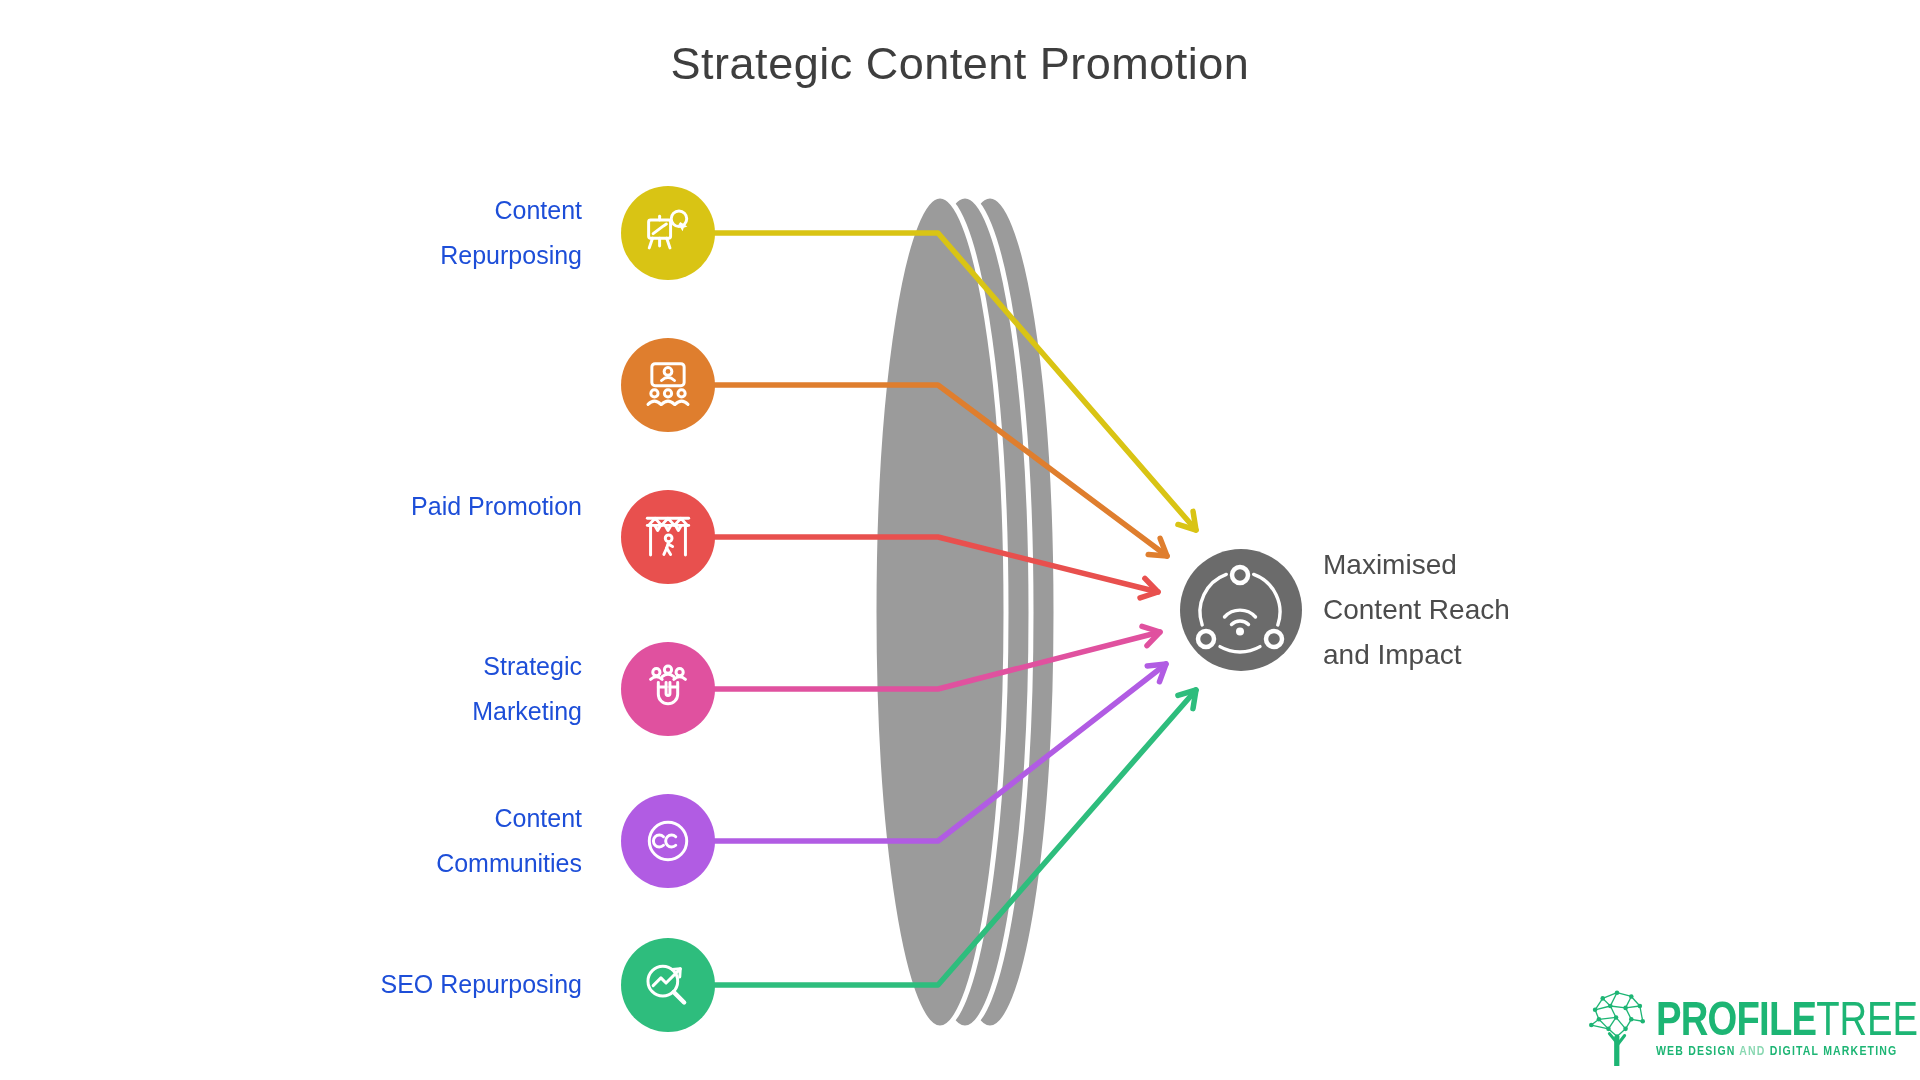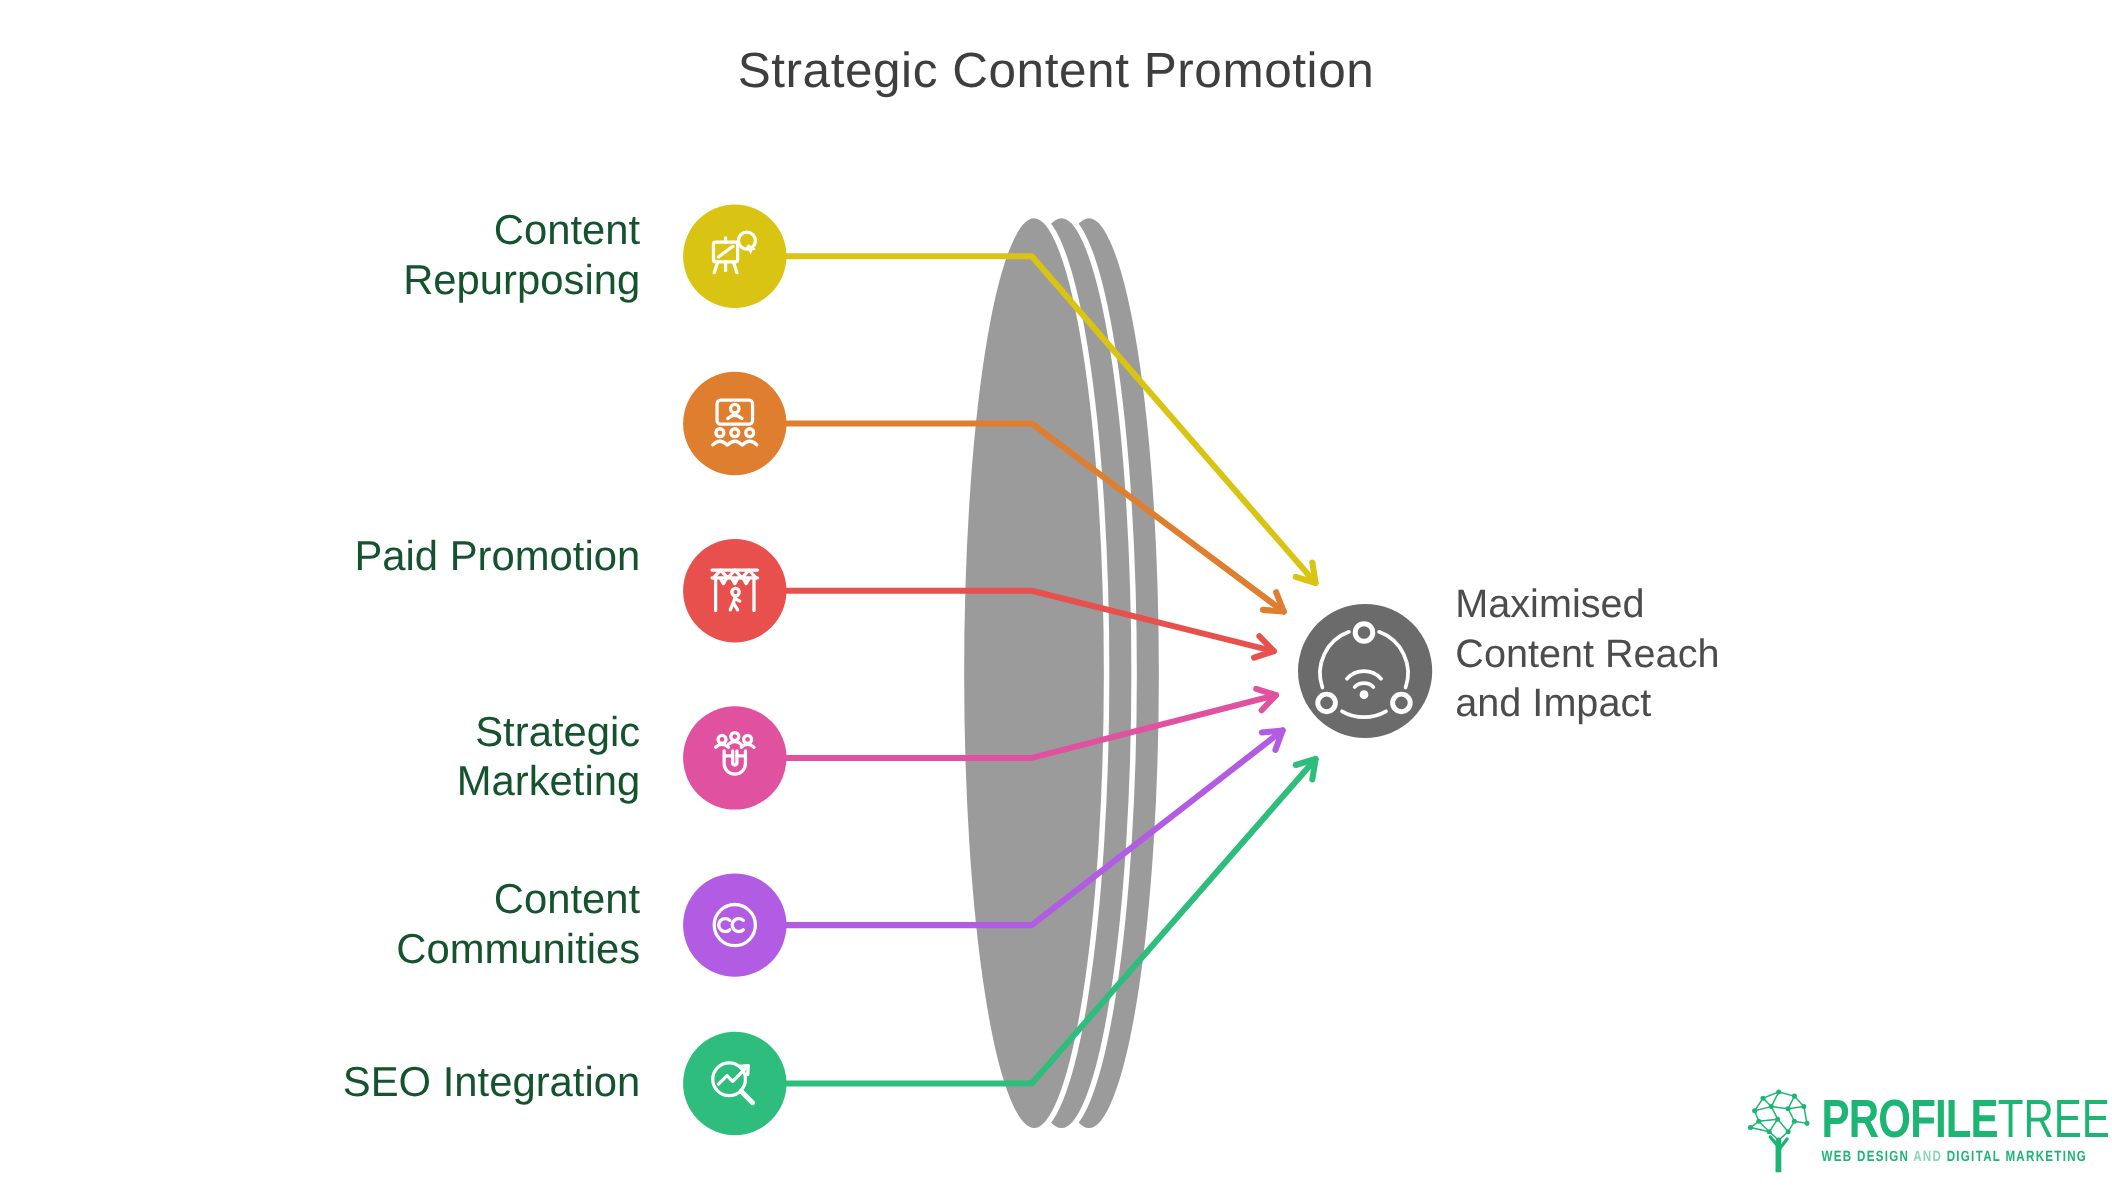--- a/index.html
+++ b/index.html
@@ -21,25 +21,25 @@
   .outcome-g .dot{fill:#fff;}
   .icon-circle{
     position:absolute;width:94px;height:94px;border-radius:50%;
     background:var(--c,#ccc);
   }
   .icon-circle svg{position:absolute;left:16px;top:16px;width:62px;height:62px;}
   .icon-circle svg *{fill:none;stroke:#fff;stroke-width:2.3;stroke-linecap:round;stroke-linejoin:round;}
   .icon-circle svg .solid{fill:#fff;stroke:none;}
   .item-label{
     position:absolute;left:222px;width:360px;text-align:right;
-    font-size:38px;line-height:45px;color:#14532d;white-space:pre-line;
+    font-size:25px;line-height:45px;color:#1d4ed8;white-space:pre-line;
   }
   .outcome-label{
-    position:absolute;left:1323px;top:526px;
-    font-size:36px;line-height:45px;color:#4c4c4c;white-space:pre-line;
+    position:absolute;left:1323px;top:542px;
+    font-size:28px;line-height:45px;color:#4c4c4c;white-space:pre-line;
   }
   
   .logo{position:absolute;left:1586px;top:986px;display:flex;align-items:center;gap:8px;}
   .logo-tree line{stroke:var(--c,#1db574);stroke-width:1.4;}
   .logo-tree circle{fill:var(--c,#1db574);}
   .logo-tree .trunk{fill:var(--c,#1db574);}
   .logo-tree .branch{stroke:var(--c,#1db574);stroke-width:3.2;stroke-linecap:round;}
   .logo-textcol{transform:scaleX(.78);transform-origin:left center;}
   .brand{font-size:49px;line-height:46px;font-weight:700;color:var(--c,#1db574);letter-spacing:-1px;white-space:nowrap;}
   .brand .light{font-weight:400;letter-spacing:0px;}
@@ -172,21 +172,21 @@
     </svg>
   </div>
 
   <div class="item-label" style="top:188px;">Content
 Repurposing</div>
   <div class="item-label" style="top:484px;">Paid Promotion</div>
   <div class="item-label" style="top:644px;">Strategic
 Marketing</div>
   <div class="item-label" style="top:796px;">Content
 Communities</div>
-  <div class="item-label" style="top:962px;">SEO Integration</div>
+  <div class="item-label" style="top:962px;">SEO Repurposing</div>
 
   <div class="outcome-label">Maximised
 Content Reach
 and Impact</div>
 
   <div class="logo" style="--c: #1db574;">
     <svg class="logo-tree" viewBox="0 0 64 84" width="62" height="80">
       <line x1="32" y1="7" x2="17" y2="13"></line>
         <line x1="32" y1="7" x2="47" y2="11"></line>
       <line x1="17" y1="13" x2="25" y2="21"></line>

